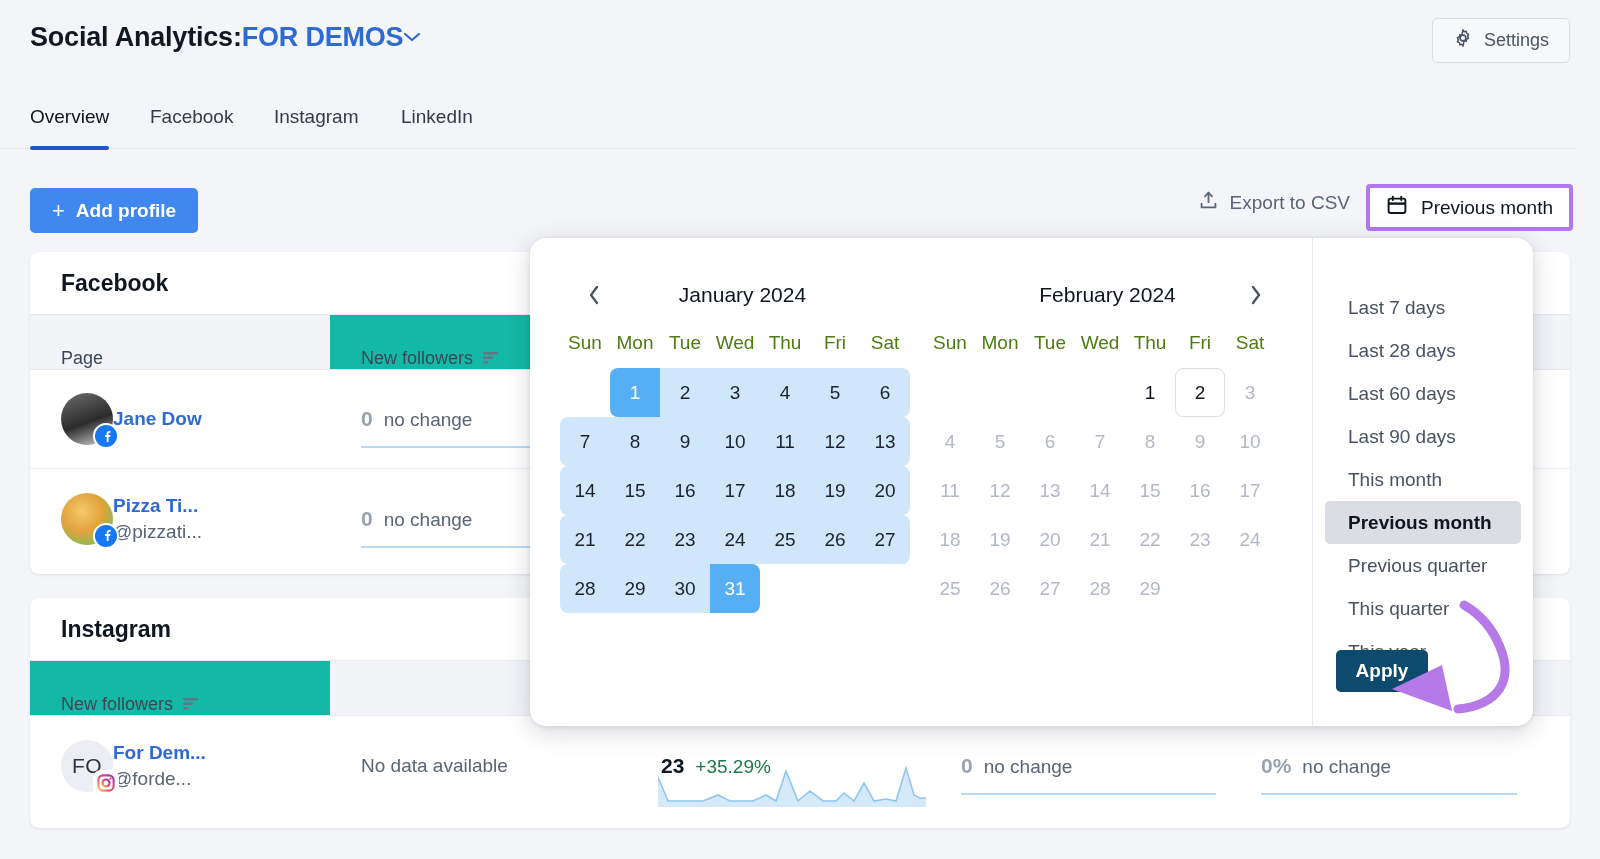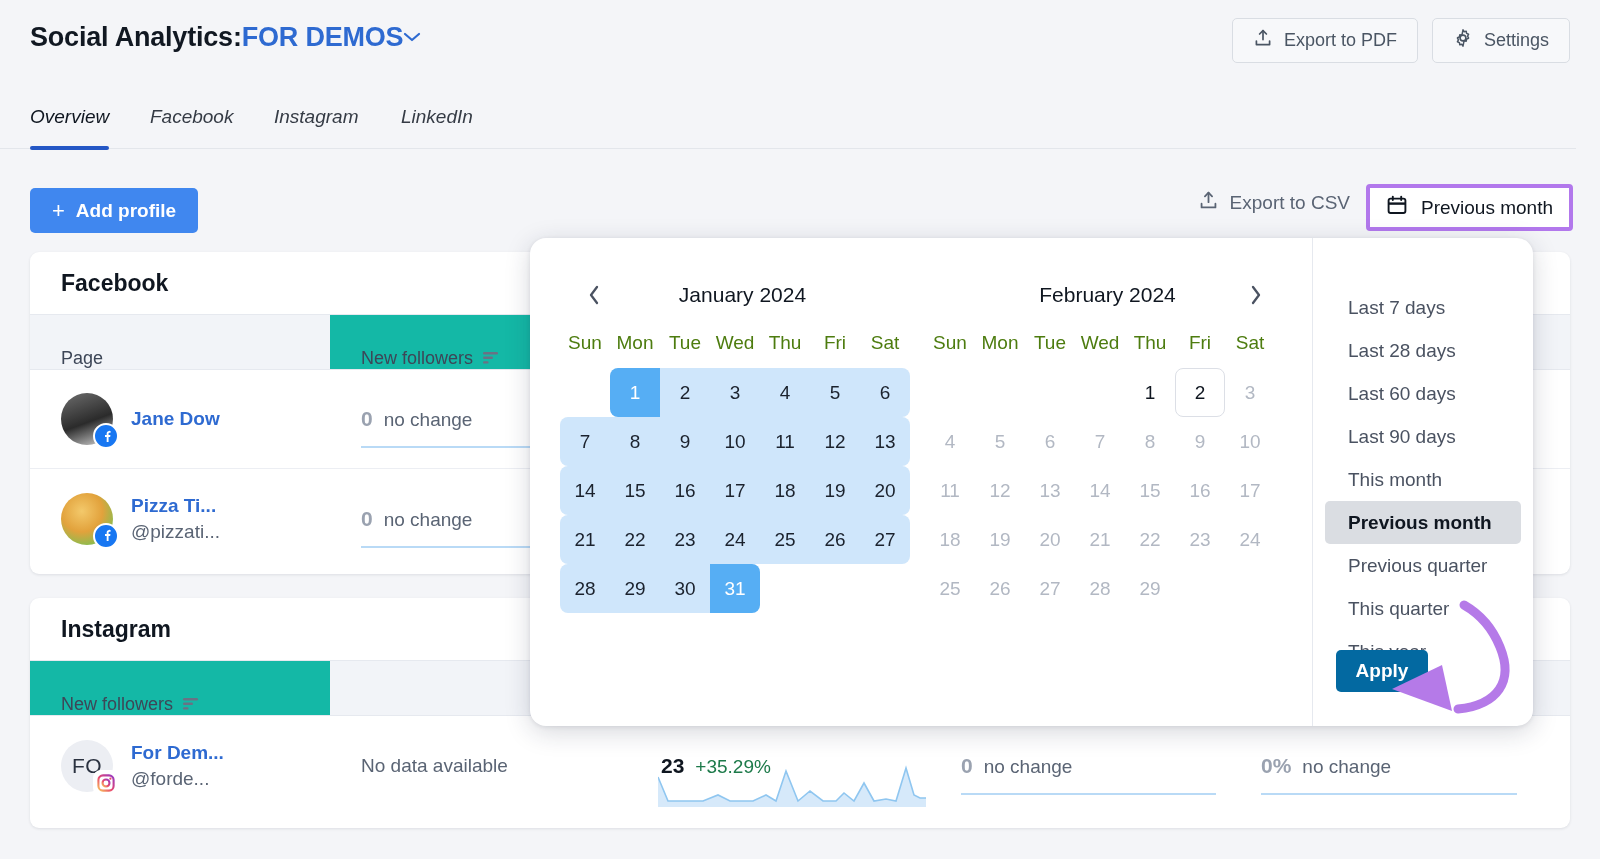--- a/index.html
+++ b/index.html
@@ -34,21 +34,20 @@
     height: 45px; padding: 0 20px;
     border: 1px solid #d9dde3; border-radius: 5px;
     background: #f7f8fa; color: #4a5563;
     font-size: 18px; cursor: pointer;
   }
 
   
   .tabs {
     position: absolute; left: 0; top: 104px; width: 1576px; height: 45px;
     border-bottom: 1px solid #e3e6eb;
-    font-style: italic;
   }
   .tab {
     position: absolute; top: 0; height: 45px;
     font-size: 19px; color: #353b45; cursor: pointer;
     display: flex; align-items: flex-start; padding-top: 2px;
   }
   .tab.active { color: #0f1620; font-weight: 400; }
   .tab.active::after {
     content: ""; position: absolute; left: 0; right: 0; bottom: -1px;
     height: 4px; background: #2457c5; border-radius: 2px;
@@ -103,21 +102,21 @@
   .col-1 { width: 300px; }
   .col-2 { width: 300px; }
   .col-3 { width: 300px; }
   .col-4 { width: 340px; }
 
   .trow { display: flex; height: 99px; border-bottom: 1px solid #eceef3; }
   .trow:last-child { border-bottom: none; }
   .cell { display: flex; align-items: center; padding-left: 31px; position: relative; }
 
   
-  .profile { display: flex; align-items: center; gap: 18px; }
+  .profile { display: flex; align-items: center; }
   .avatar-wrap { position: relative; width: 52px; height: 52px; flex: none; }
   .avatar {
     width: 52px; height: 52px; border-radius: 50%;
     overflow: hidden; background: #eceef3;
     display: flex; align-items: center; justify-content: center;
   }
   .avatar-initials { font-size: 21px; color: #2b3240; letter-spacing: .5px; }
   .badge {
     position: absolute; right: -6px; bottom: -4px;
     width: 26px; height: 26px; border-radius: 50%;
@@ -191,21 +190,21 @@
 
   .preset {
     height: 43px; display: flex; align-items: center;
     padding-left: 23px; font-size: 19px; color: #4a5261;
     cursor: pointer; margin: 0 12px 0 12px; border-radius: 5px;
   }
   .preset.active { background: #dadde2; color: #0f1620; font-weight: 700; }
   .apply-btn {
     position: absolute; left: 23px; bottom: 34px;
     width: 92px; height: 42px; border: none; border-radius: 5px;
-    background: #0369a1; color: #fff; font-size: 19px; font-weight: 700;
+    background: #0c4a6e; color: #fff; font-size: 19px; font-weight: 700;
     cursor: pointer;
   }
 
   
   .anno { position: absolute; left: 1380px; top: 585px; width: 140px; height: 130px; z-index: 60; pointer-events: none; }
 </style>
 </head>
 <body>
 
 <div id="root">
@@ -215,30 +214,20 @@
       <span class="title-main">Social Analytics:</span>
       <span class="title-project">FOR DEMOS</span>
       <span class="title-caret">
         <svg class="caret-svg" width="18" height="12" viewBox="0 0 18 12" fill="none">
             <path d="M2 3l7 6 7-6" stroke="#2e6ad1" stroke-width="2.2" stroke-linecap="round" stroke-linejoin="round"></path>
           </svg>
       </span>
     </div>
 
     <div class="header-actions">
-      <button class="hbtn">
-        <span>
-          <svg width="20" height="20" viewBox="0 0 20 20" fill="none">
-            <path d="M10 2.6v9" stroke="#4a5563" stroke-width="1.7" stroke-linecap="round"></path>
-            <path d="M6.6 6L10 2.6 13.4 6" stroke="#4a5563" stroke-width="1.7" stroke-linecap="round" stroke-linejoin="round"></path>
-            <path d="M3.4 13v3.6h13.2V13" stroke="#4a5563" stroke-width="1.7" stroke-linecap="round" stroke-linejoin="round"></path>
-          </svg>
-        </span>
-        <span>Export to PDF</span>
-      </button>
       <button class="hbtn">
         <span>
           <svg width="20" height="20" viewBox="0 0 20 20" fill="none">
             <circle cx="10" cy="10" r="2.9" stroke="#4a5563" stroke-width="1.6"></circle>
             <path d="M10 1.8l1.1 1.9 2.1-.5.4 2.2 2 .8-1 2 1 2-2 .8-.4 2.2-2.1-.5L10 18.2l-1.1-1.9-2.1.5-.4-2.2-2-.8 1-2-1-2 2-.8.4-2.2 2.1.5L10 1.8z" stroke="#4a5563" stroke-width="1.5" stroke-linejoin="round"></path>
           </svg>
         </span>
         <span>Settings</span>
       </button>
     </div>

